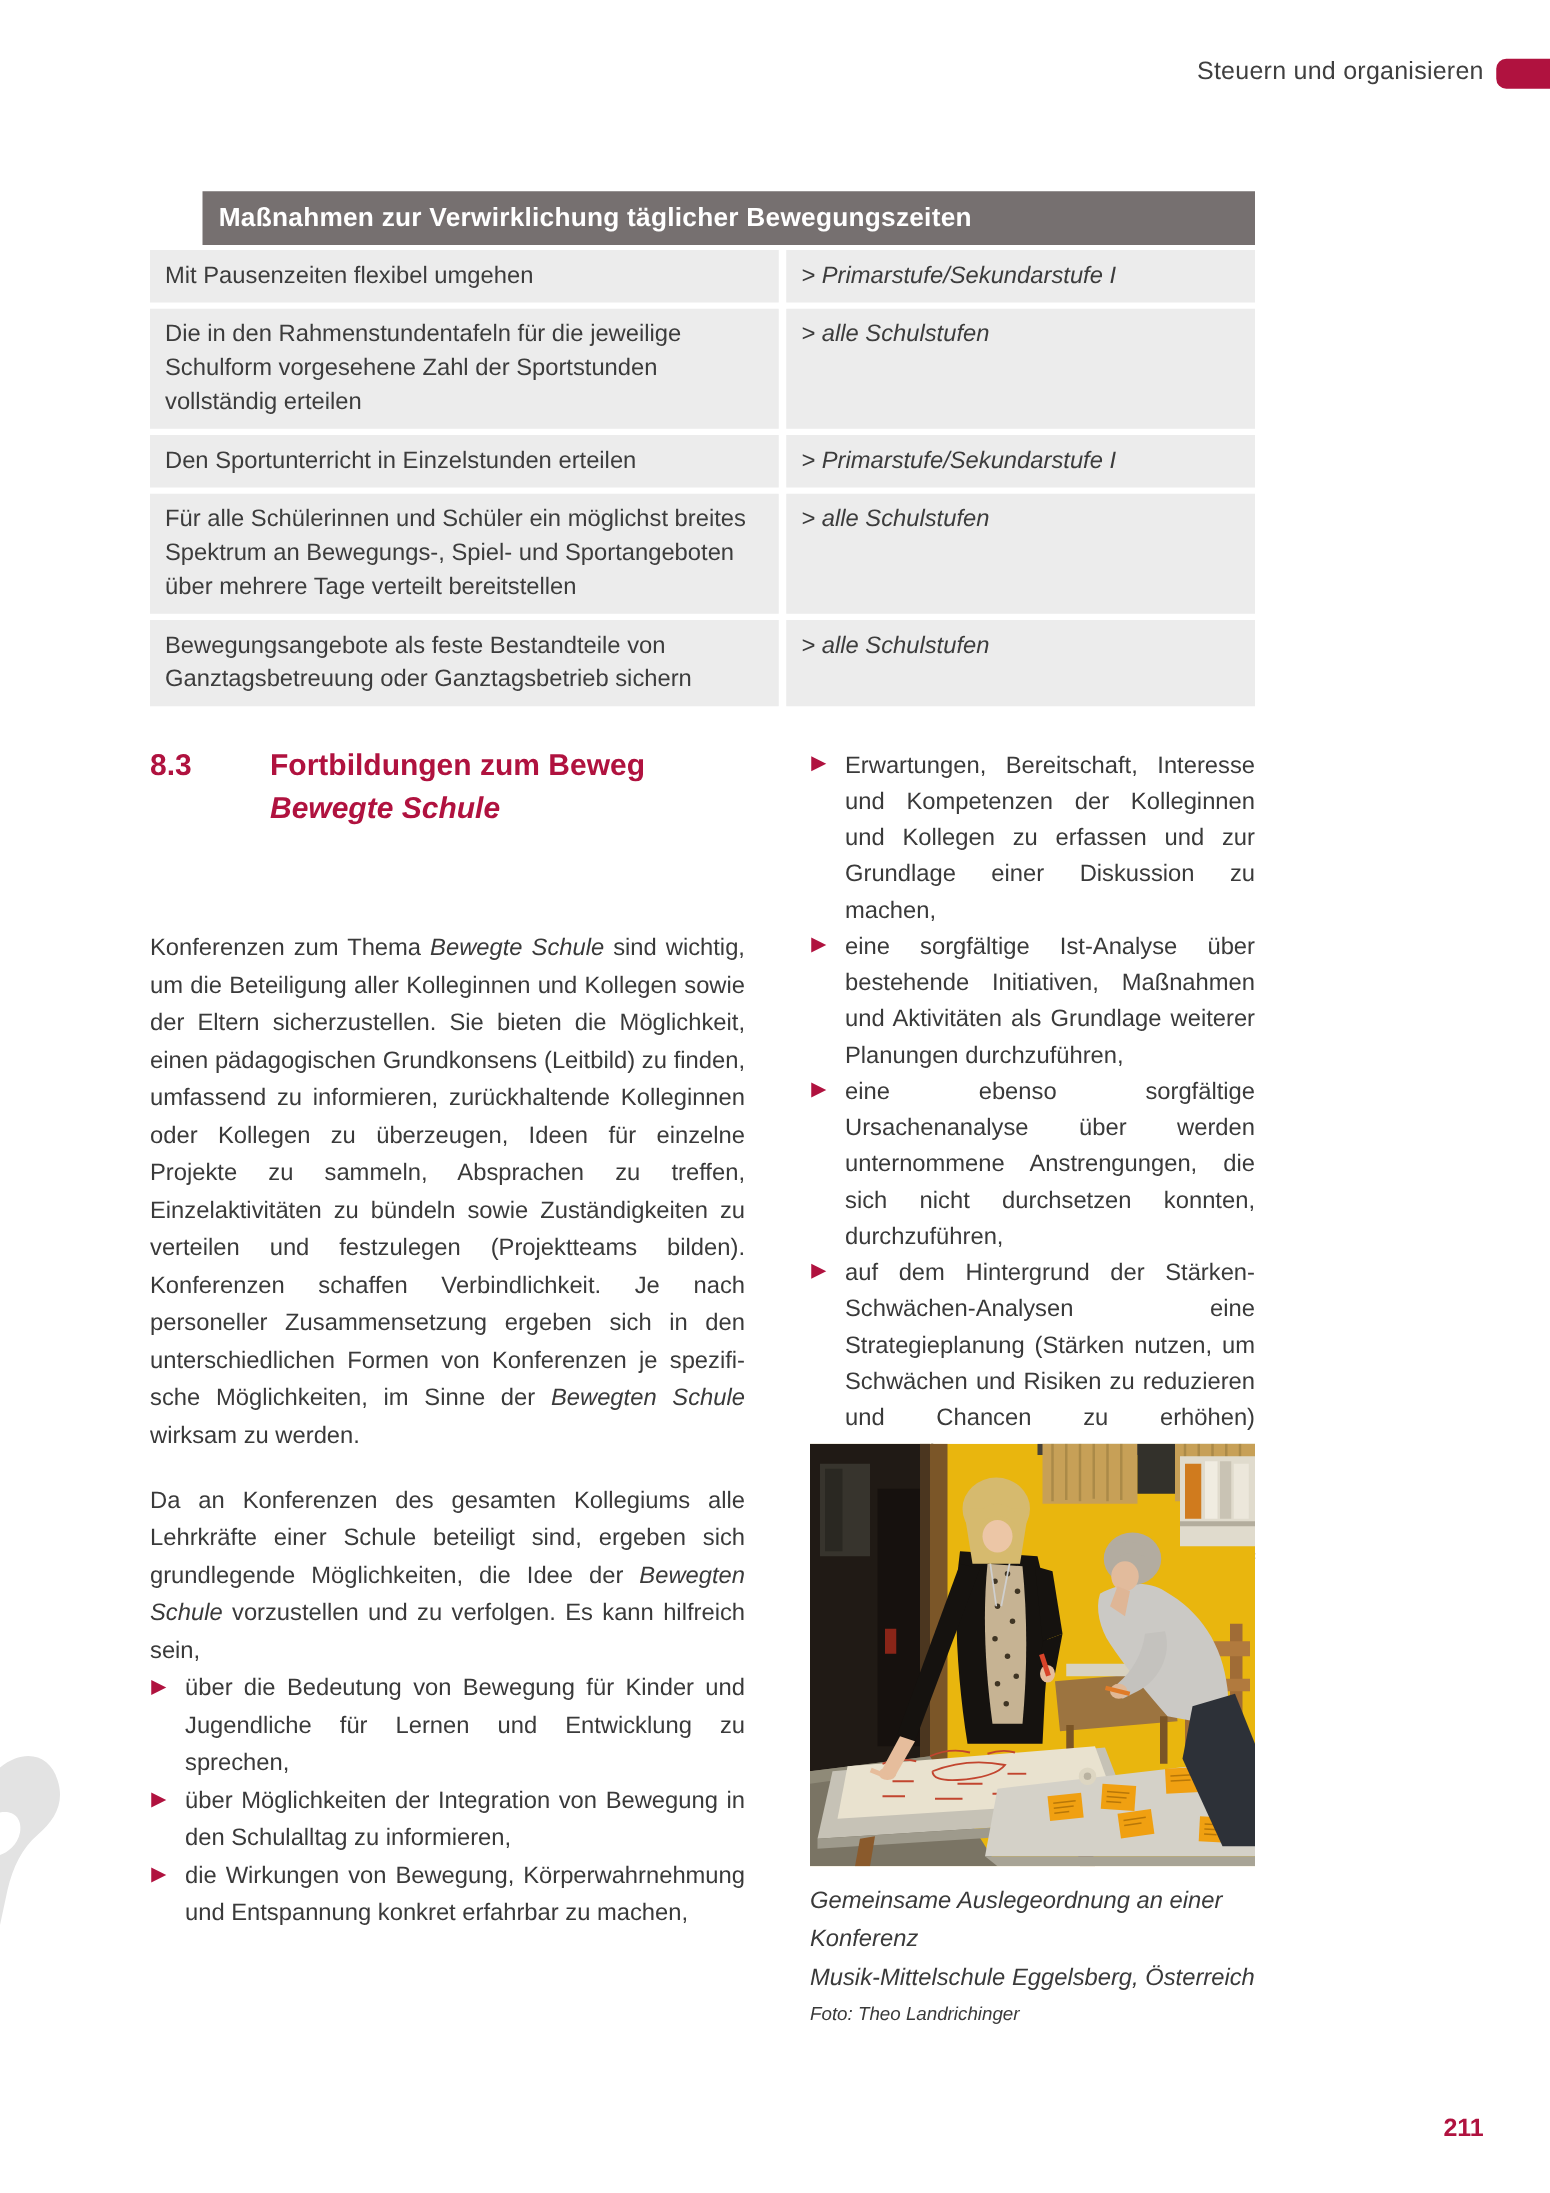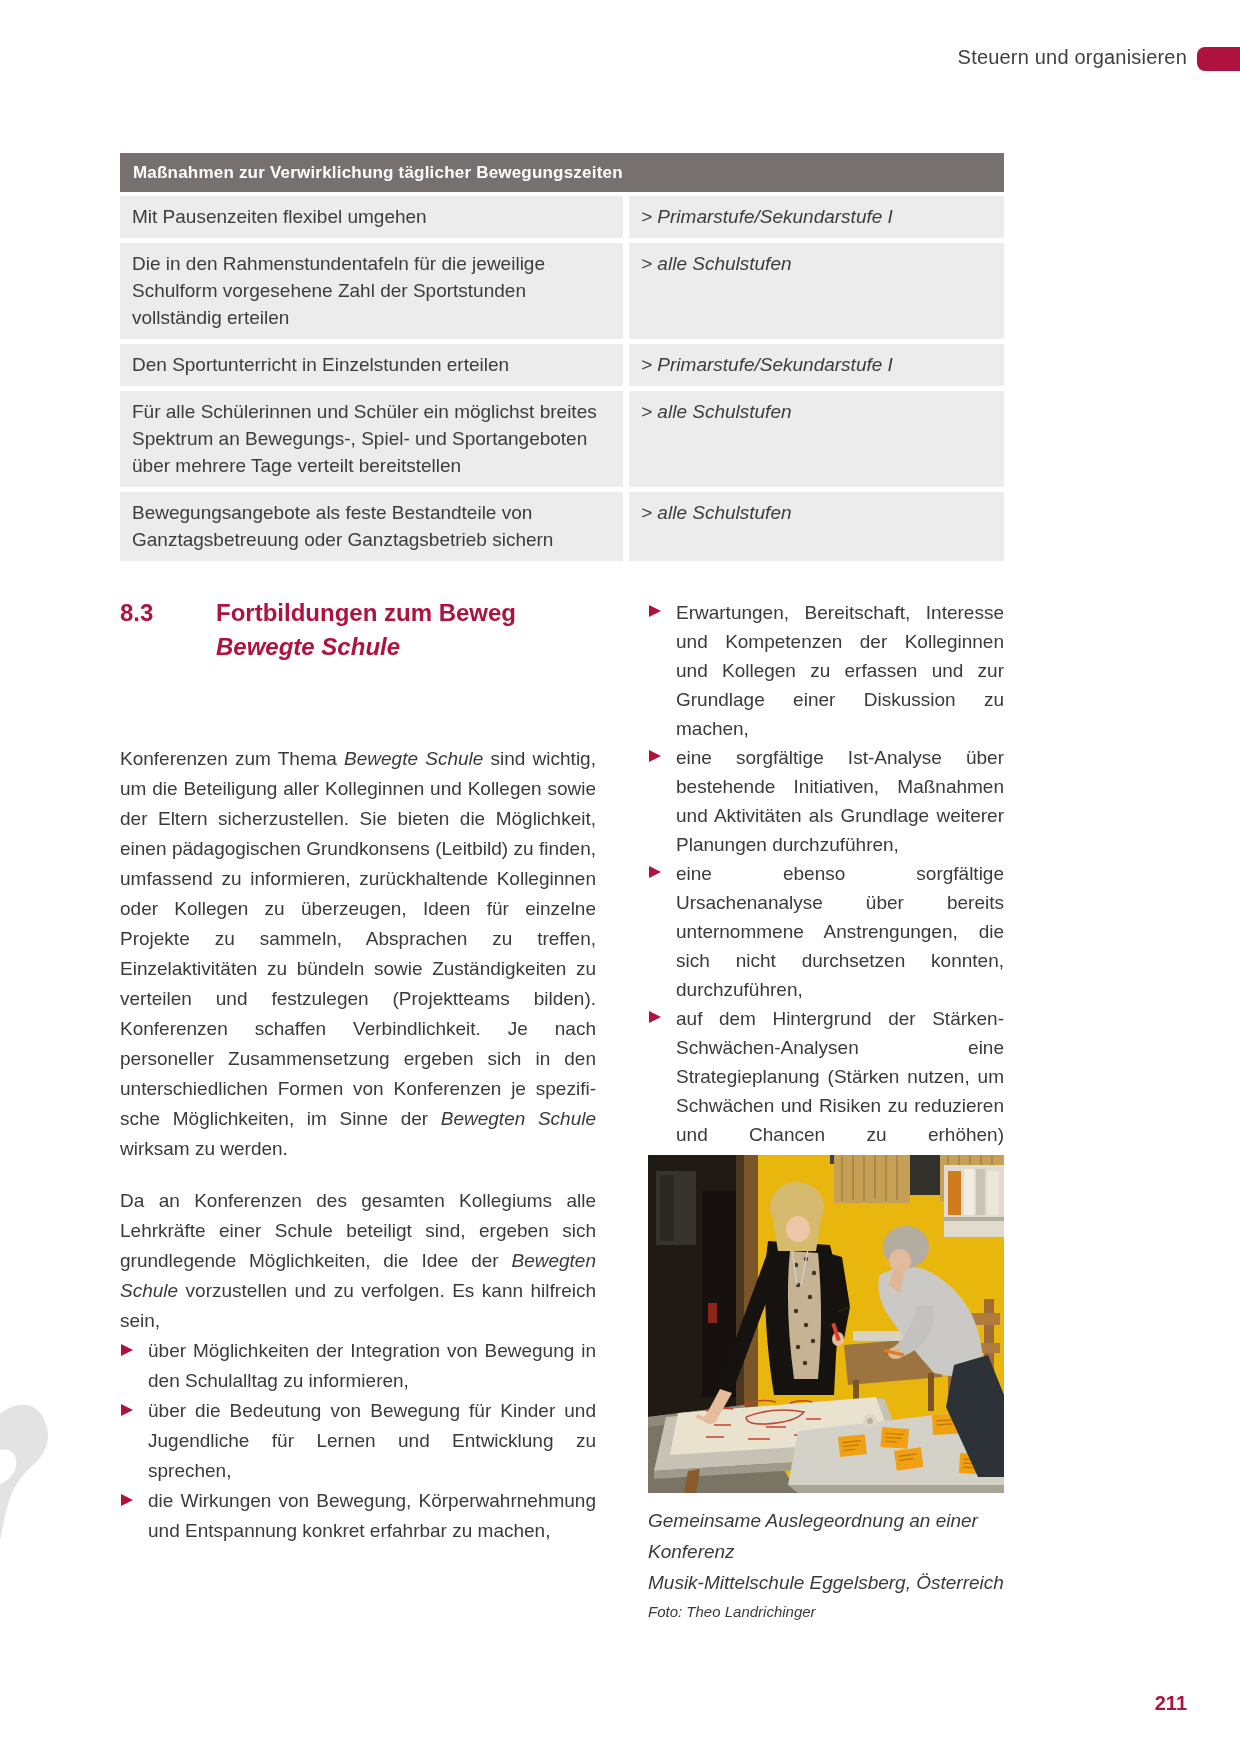--- a/index.html
+++ b/index.html
@@ -12,22 +12,22 @@
     position:absolute;top:46px;left:0;right:53px;text-align:right;
     font-size:20px;color:#3f3f3f;letter-spacing:.2px;
   }
   .header-tab{
     position:absolute;top:47px;right:0;width:43px;height:24px;
     background:#b0123f;border-radius:8px 0 0 8px;
   }
   
   .measures-table{position:absolute;left:120px;top:153px;width:884px;}
   .table-title{
-    background:#767070;color:#ffffff;font-size:17px;font-weight:bold;
-    padding:10px 13px 9px 13px;letter-spacing:.2px;margin-bottom:4px;
+    background:#767070;color:#ffffff;font-size:21px;font-weight:bold;
+    padding:10px 13px 9px 13px;letter-spacing:.2px;margin-bottom:4px;margin-left:42px;
   }
   .t-row{display:flex;column-gap:6px;margin-bottom:5px;}
   .t-cell{
     background:#ececec;font-size:19px;line-height:27px;color:#3c3c3c;
     padding:7px 12px 8px 12px;box-sizing:border-box;
   }
   .t-cell.measure{width:503px;}
   .t-cell.stage{flex:1;font-style:italic;}
   
   .section-heading{
@@ -104,29 +104,29 @@
     <div class="section-number">8.3</div>
     <div class="section-title">
       <div>Fortbildungen zum Beweg</div>
       <div><em>Bewegte Schule</em></div>
     </div>
   </div>
 
   <div class="col-left">
     <p><span>Konferenzen zum Thema </span><em>Bewegte Schule</em><span> sind wichtig, um die Beteiligung aller Kolleginnen und Kollegen sowie der Eltern sicherzustellen. Sie bie­ten die Möglichkeit, einen pädagogischen Grund­konsens (Leitbild) zu finden, umfassend zu infor­mieren, zurückhaltende Kolleginnen oder Kollegen zu überzeugen, Ideen für einzelne Projekte zu sammeln, Absprachen zu treffen, Einzelaktivitä­ten zu bündeln sowie Zuständigkeiten zu verteilen und festzulegen (Projektteams bilden). Konferen­zen schaffen Verbindlichkeit. Je nach personeller Zusammensetzung ergeben sich in den unter­schiedlichen Formen von Konferenzen je spezifi­sche Möglichkeiten, im Sinne der </span><em>Bewegten Schule</em><span> wirksam zu werden.</span></p>
     <p class="para2"><span>Da an Konferenzen des gesamten Kollegiums alle Lehrkräfte einer Schule beteiligt sind, ergeben sich grundlegende Möglichkeiten, die Idee der </span><em>Beweg­ten Schule</em><span> vorzustellen und zu verfolgen. Es kann hilfreich sein,</span></p>
+    <div class="bullet"><span class="tri"></span><span>über die Bedeutung von Bewegung für Kinder und Jugendliche für Lernen und Entwicklung zu sprechen,</span></div>
     <div class="bullet"><span class="tri"></span><span>über Möglichkeiten der Integration von Bewe­gung in den Schulalltag zu informieren,</span></div>
-    <div class="bullet"><span class="tri"></span><span>über die Bedeutung von Bewegung für Kinder und Jugendliche für Lernen und Entwicklung zu sprechen,</span></div>
     <div class="bullet"><span class="tri"></span><span>die Wirkungen von Bewegung, Körperwahr­nehmung und Entspannung konkret erfahrbar zu machen,</span></div>
   </div>
 
   <div class="col-right">
     <div class="bullet"><span class="tri"></span><span>Erwartungen, Bereitschaft, Interesse und Kom­petenzen der Kolleginnen und Kollegen zu erfassen und zur Grundlage einer Diskussion zu machen,</span></div>
     <div class="bullet"><span class="tri"></span><span>eine sorgfältige Ist-Analyse über bestehende Initiativen, Maßnahmen und Aktivitäten als Grundlage weiterer Planungen durchzuführen,</span></div>
-    <div class="bullet"><span class="tri"></span><span>eine ebenso sorgfältige Ursachenanalyse über bereits unternommene Anstrengungen, die sich nicht durchsetzen konnten, durchzuführen,</span></div>
+    <div class="bullet"><span class="tri"></span><span>eine ebenso sorgfältige Ursachenanalyse über werden unternommene Anstrengungen, die sich nicht durchsetzen konnten, durchzuführen,</span></div>
     <div class="bullet"><span class="tri"></span><span>auf dem Hintergrund der Stärken-Schwä­chen-Analysen eine Strategieplanung (Stärken nutzen, um Schwächen und Risiken zu reduzie­ren und Chancen zu erhöhen) vorzunehmen,</span></div>
     <div class="bullet"><span class="tri"></span><span>Planungsschritte abzustimmen und Zustän­digkeiten festzulegen,</span></div>
     <div class="bullet"><span class="tri"></span><span>Informationen zum Fortbildungsbedarf zu er­mitteln und Fortbildungen zu organisieren.</span></div>
   </div>
 
   <figure class="photo-figure">
     <svg viewBox="0 0 356 338" role="img">
 
       <rect width="356" height="338" fill="#e9b60e"></rect>
 

